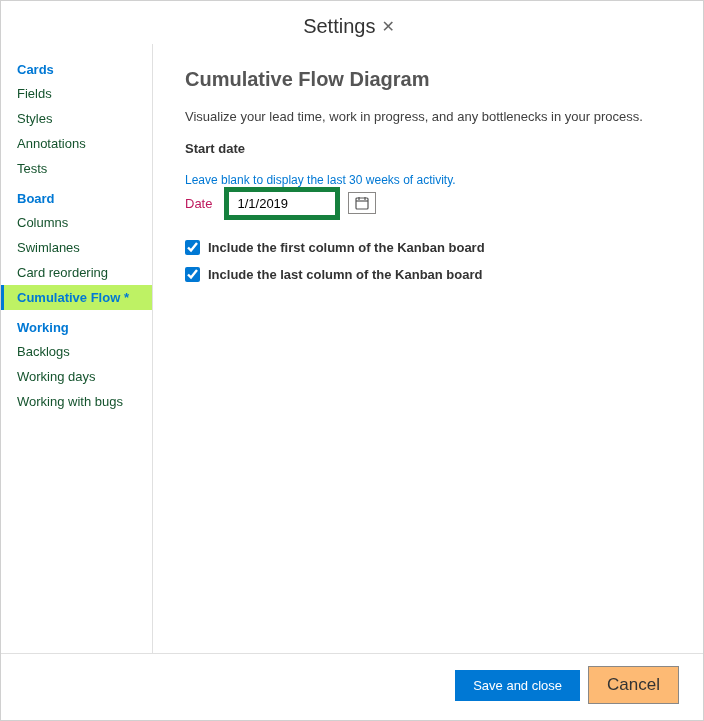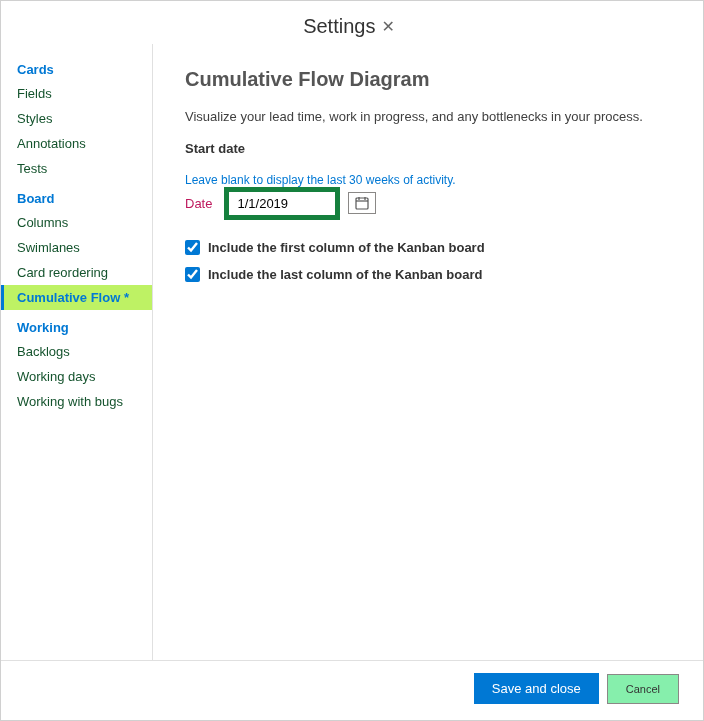--- a/index.html
+++ b/index.html
@@ -166,25 +166,25 @@
     .btn-primary {
       background: #0078d4;
       color: #fff;
       border: none;
       padding: 8px 18px;
       font-size: 13px;
       cursor: pointer;
       font-weight: 400;
     }
     .btn-secondary {
-      background: #86efac;
+      background: #fdba74;
       color: #333;
       border: 1px solid #8a8886;
       padding: 8px 18px;
-      font-size: 11px;
+      font-size: 17px;
       cursor: pointer;
     }
   </style>
 </head>
 <body>
 
 <div class="dialog">
 
   <div class="dialog-header">
     <span class="dialog-title">Settings</span>

